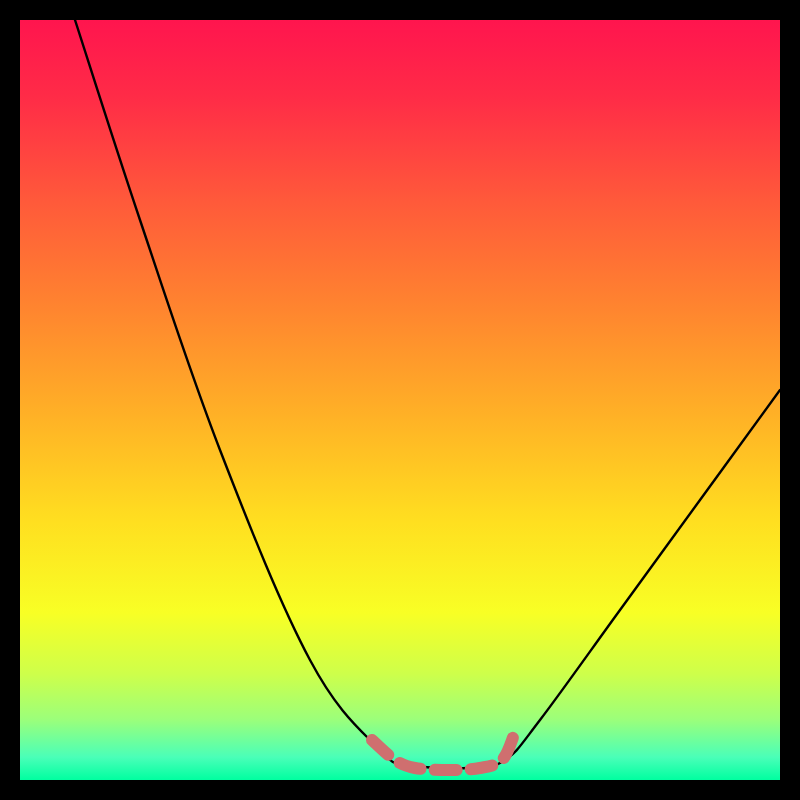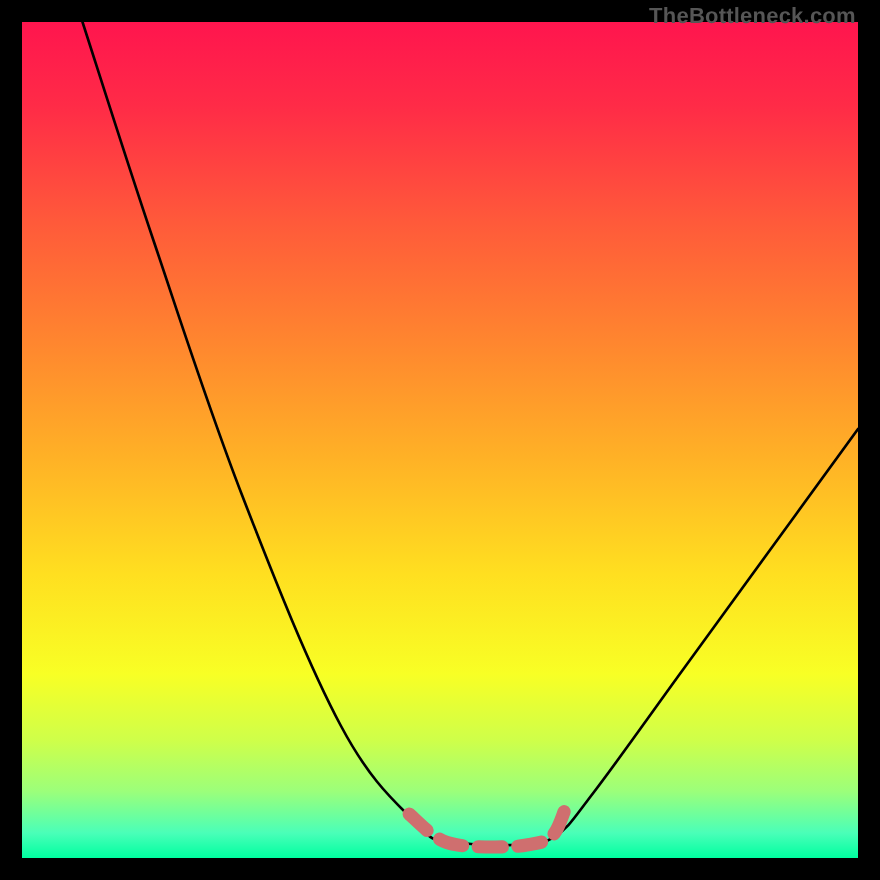--- a/index.html
+++ b/index.html
@@ -65,14 +65,13 @@
       <rect x="0" y="0" width="760" height="760" fill="url(#bg-grad)"></rect>
     </svg>
 
     <svg class="curve" viewBox="0 0 760 760" preserveAspectRatio="none">
       <path id="main-curve" d="M 55 0 C 66.7 36.0, 93.9 122.6, 120 200 C 146.1 277.4, 169.4 350.8, 200 430 C 230.6 509.2, 261.2 586.0, 290 640 C 318.8 694.0, 342.0 711.1, 360 730 C 378.0 748.9, 373.8 741.8, 390 745 C 406.2 748.2, 432.9 748.9, 450 748 C 467.1 747.1, 472.4 748.6, 485 740 C 497.6 731.4, 499.3 727.0, 520 700 C 540.7 673.0, 571.2 629.6, 600 590 C 628.8 550.4, 651.2 519.6, 680 480 C 708.8 440.4, 745.6 389.8, 760 370" fill="none" stroke-width="2.4" stroke-linecap="round" stroke="#000000"></path>
       <path id="highlight-curve" d="M 352 720 C 356.1 723.6, 367.3 735.0, 375 740 C 382.7 745.0, 385.1 746.2, 395 748 C 404.9 749.8, 418.3 750.0, 430 750 C 441.7 750.0, 450.6 749.8, 460 748 C 469.4 746.2, 475.9 745.9, 482 740 C 488.1 734.1, 491.8 719.5, 494 715" fill="none" stroke-width="12" stroke-linecap="round" stroke-dasharray="22 14" stroke="#cf6f6f"></path>
     </svg>
 
   </div>
 
-  <div class="attribution">TheBottleneck.com</div>
 </div>
 
 </body></html>

